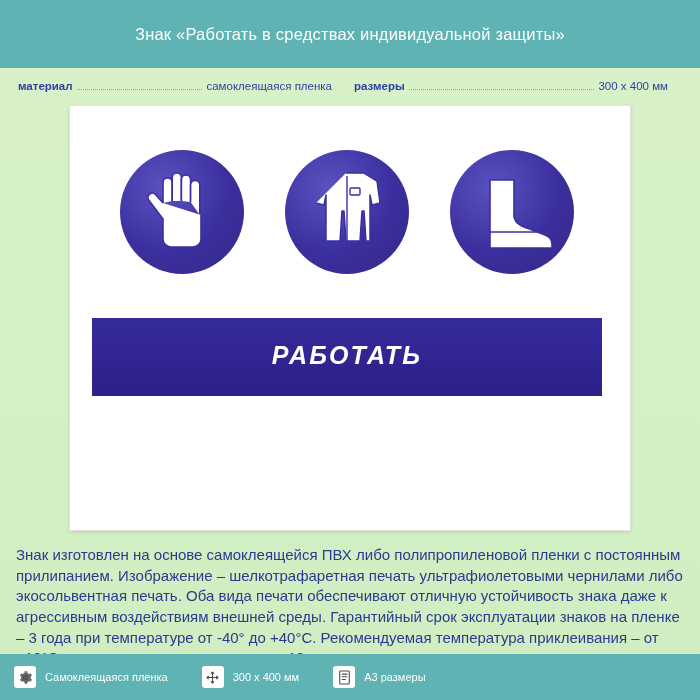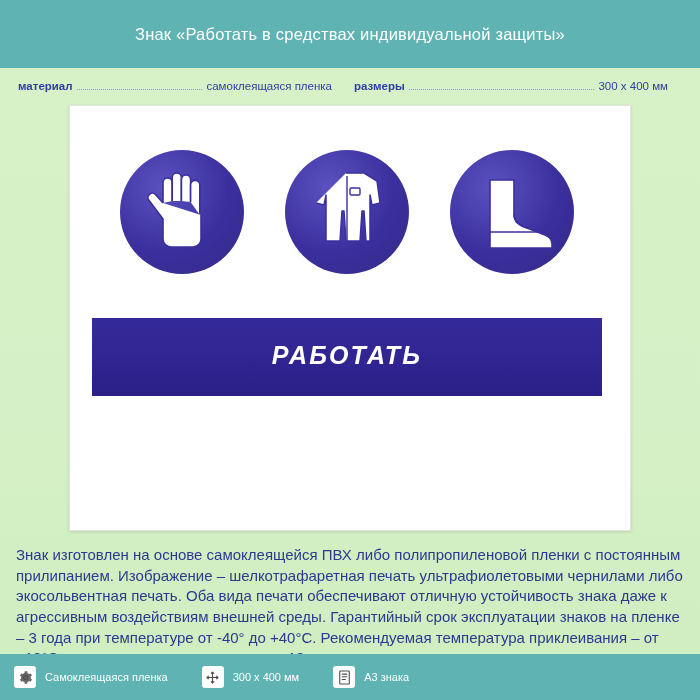--- a/index.html
+++ b/index.html
@@ -262,18 +262,18 @@
       <span class="footer-label">300 х 400 мм</span>
     </div>
 
     <div class="footer-item">
       <span class="footer-icon">
         <svg width="13" height="15" viewBox="0 0 18 22" fill="none" stroke="#4c4c4c" stroke-width="1.6">
           <rect x="2" y="1.5" width="14" height="19" rx="1"></rect>
           <path d="M5 6 h8 M5 10 h8 M5 14 h6"></path>
         </svg>
       </span>
-      <span class="footer-label">A3 знака</span>
+      <span class="footer-label">A3 размеры</span>
     </div>
 
   </div>
 
 </div>
 
 </body></html>

